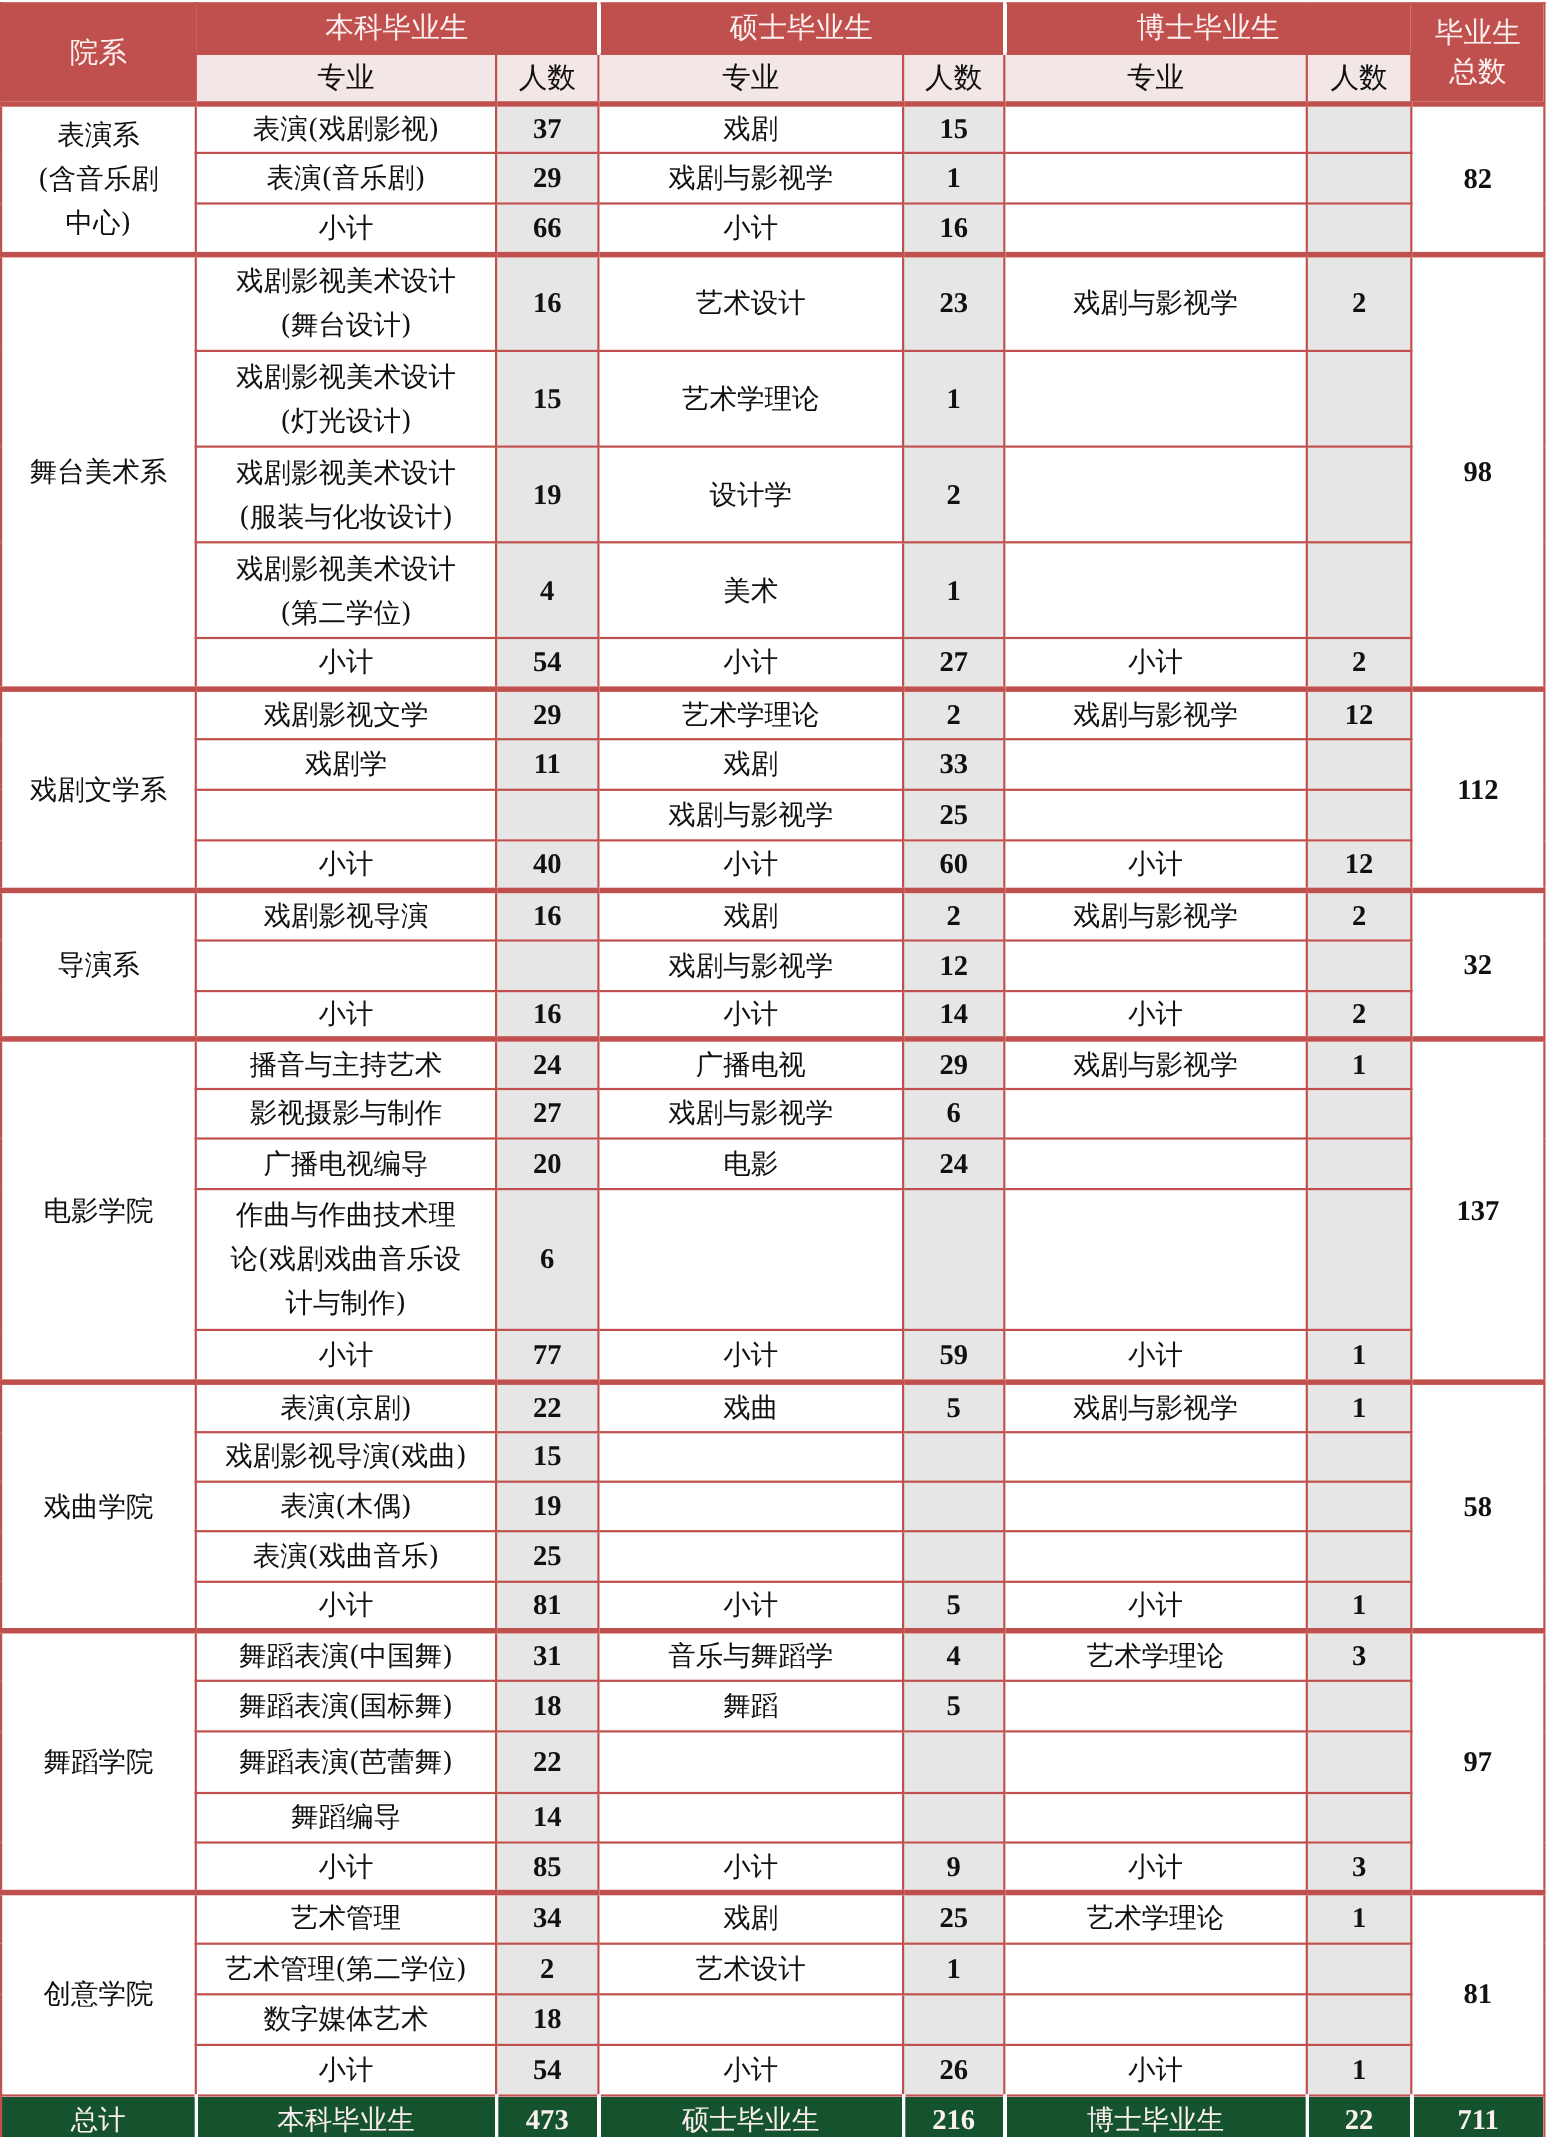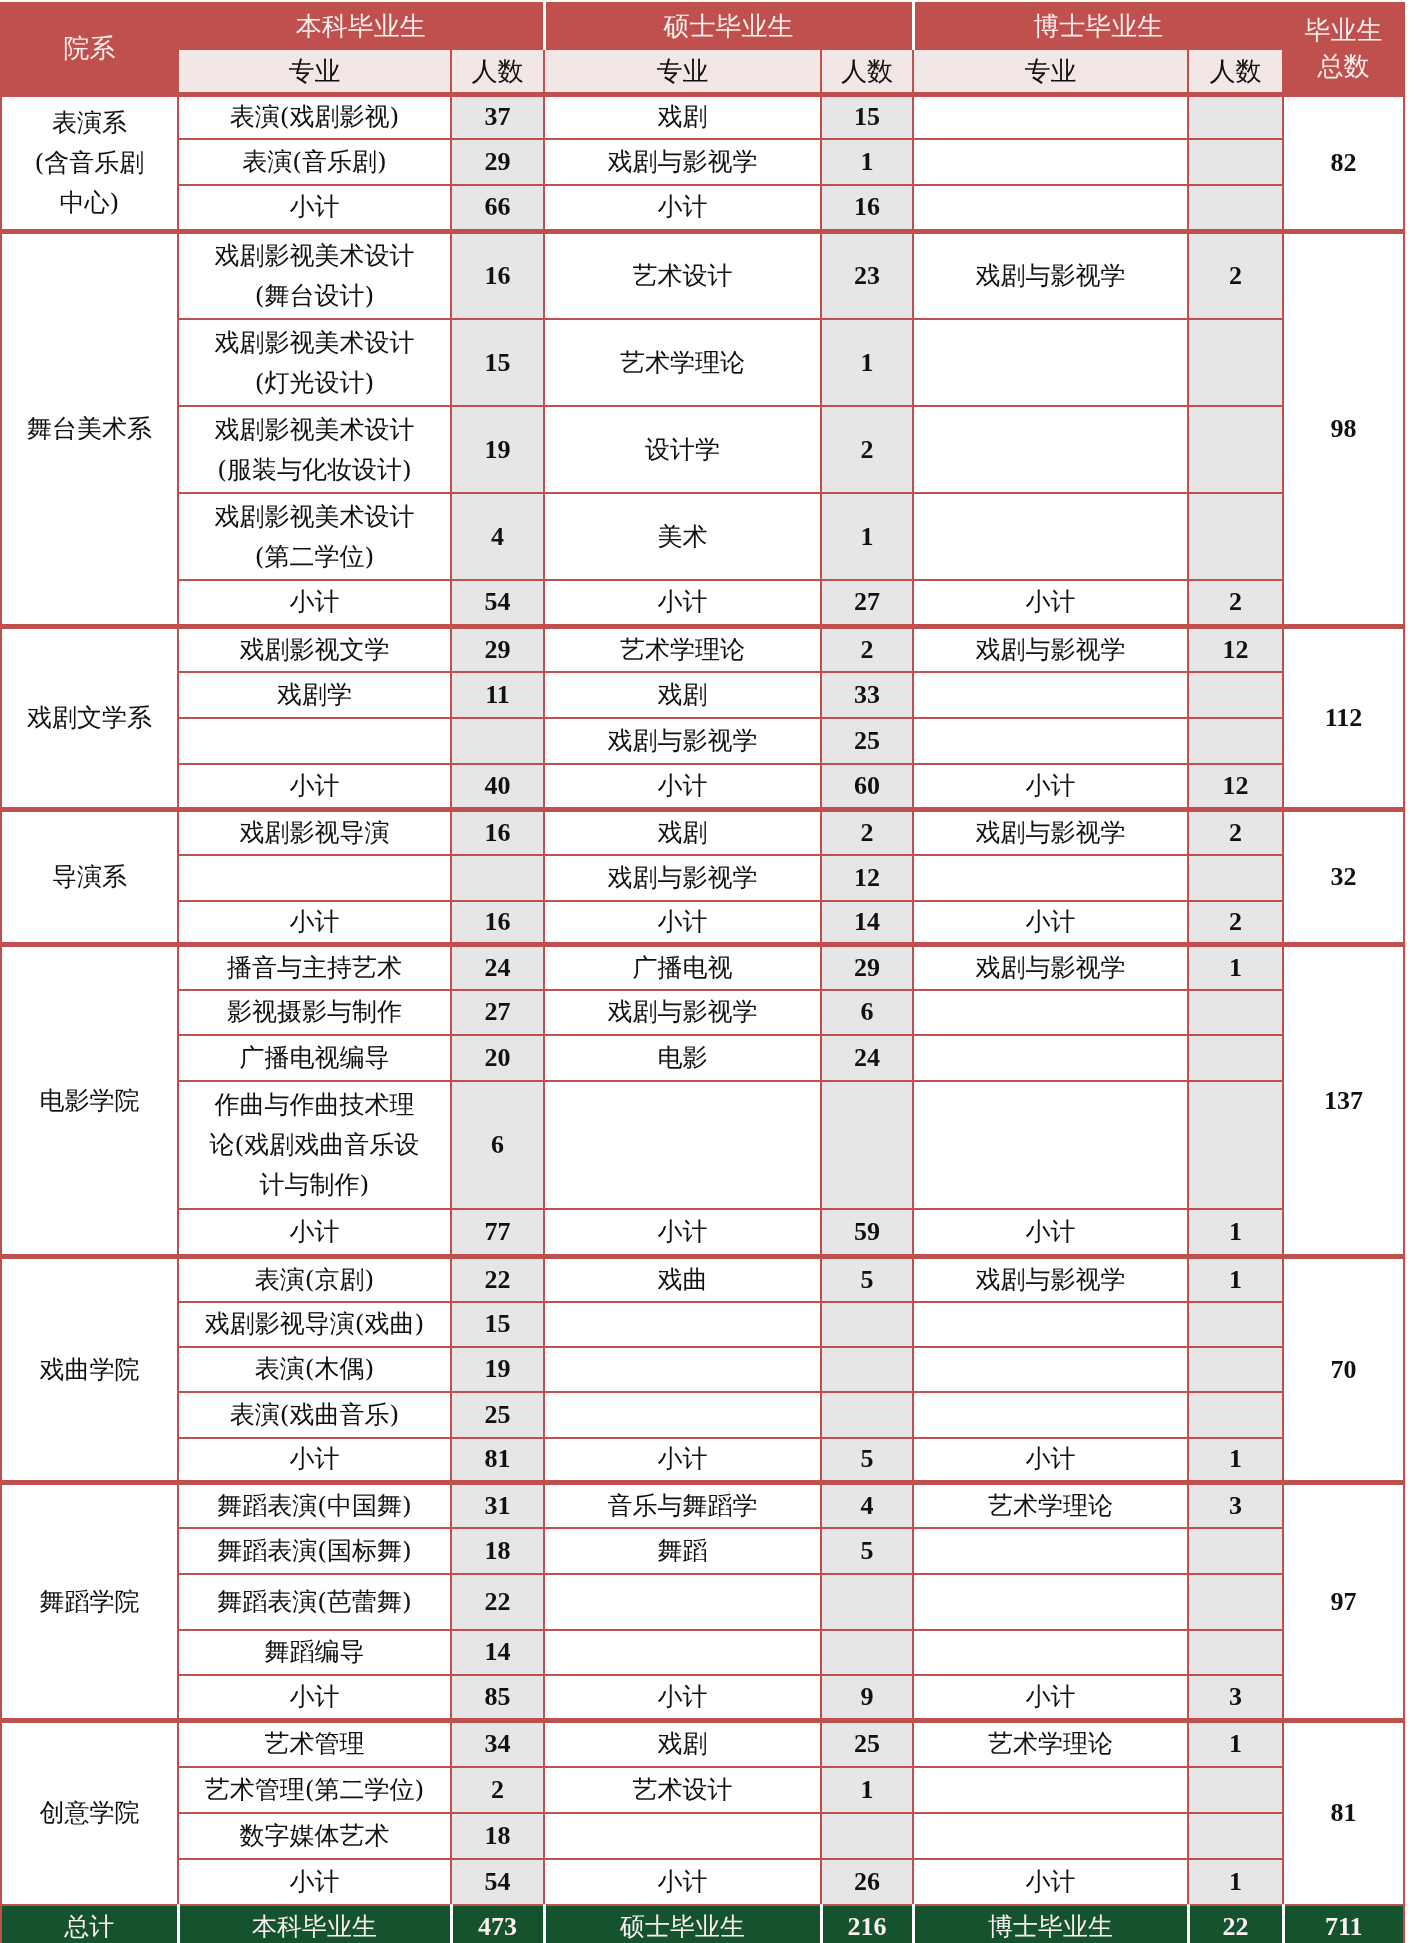--- a/index.html
+++ b/index.html
@@ -284,21 +284,21 @@
           <span class="ml">戏曲学院</span>
         </td>
         <td>
           <span class="ml">表演(京剧)</span>
         </td>
         <td class="num">22</td>
         <td>戏曲</td>
         <td class="num">5</td>
         <td>戏剧与影视学</td>
         <td class="num">1</td>
-        <td class="total" rowspan="5">70</td>
+        <td class="total" rowspan="5">58</td>
       </tr>
       <tr style="height: 45px;">
         <td>
           <span class="ml">戏剧影视导演(戏曲)</span>
         </td>
         <td class="num">15</td>
         <td></td>
         <td class="num"></td>
         <td></td>
         <td class="num"></td>

